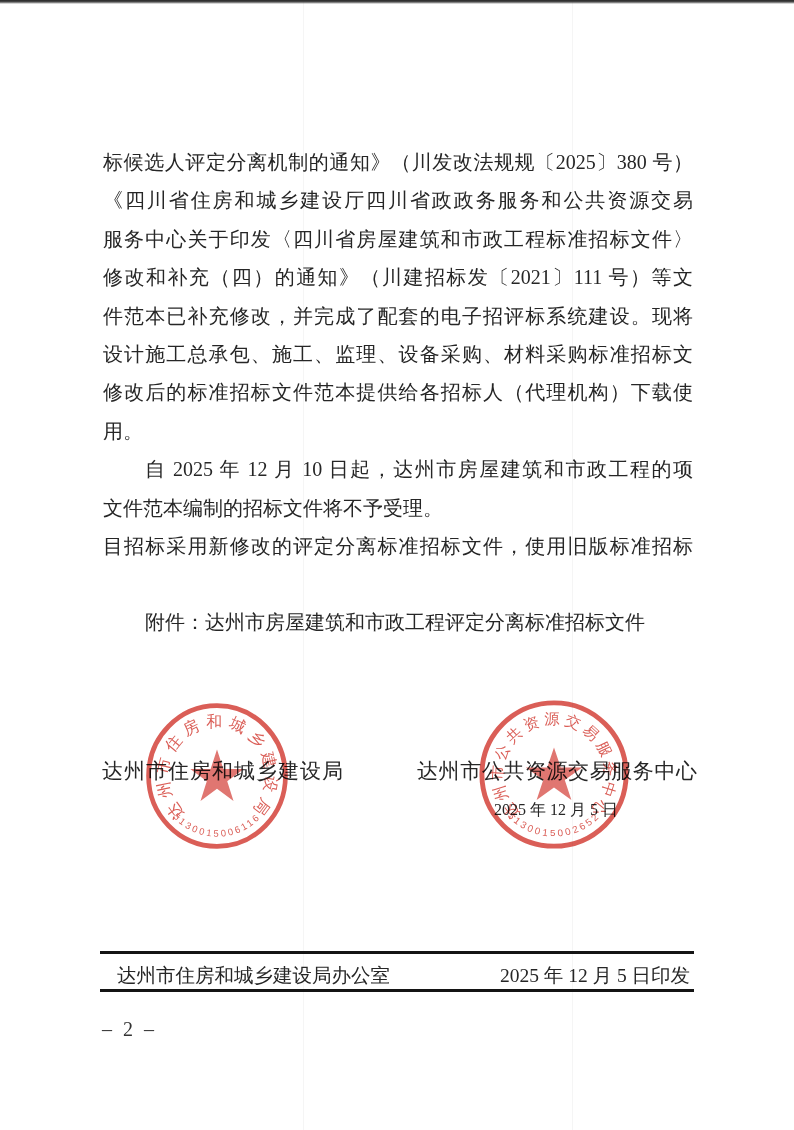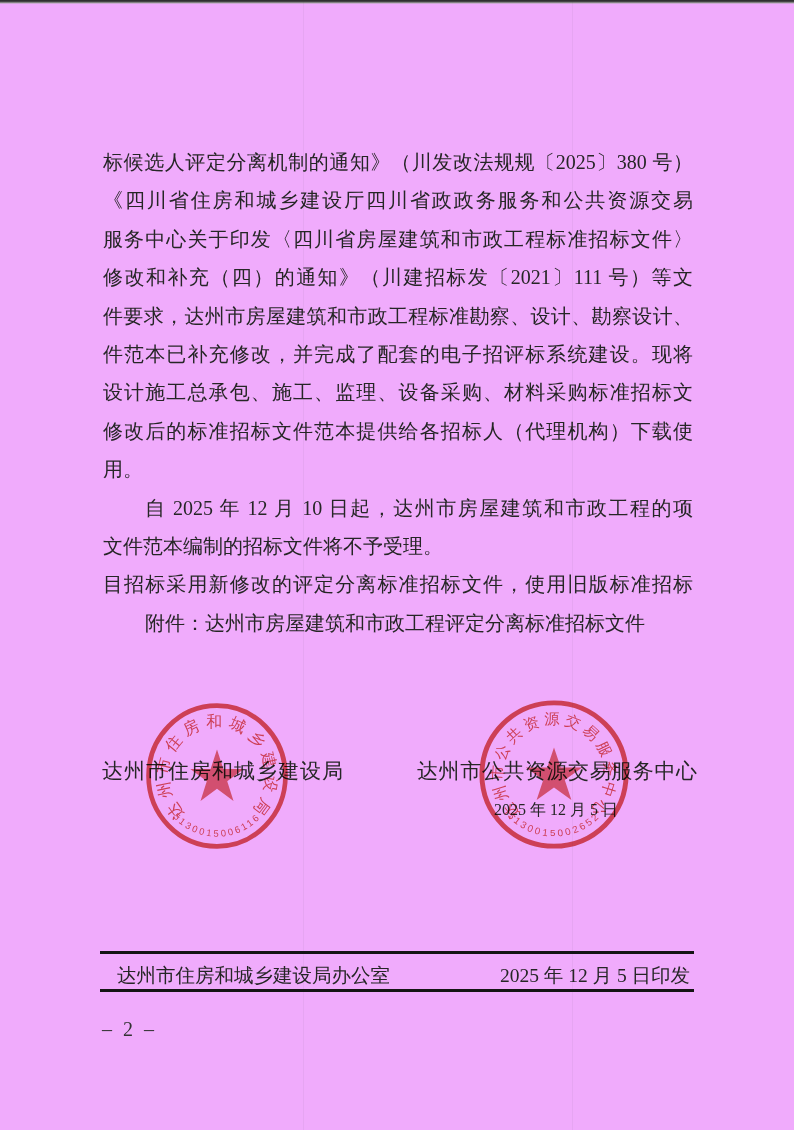--- a/index.html
+++ b/index.html
@@ -1,37 +1,37 @@
 <!DOCTYPE html>
 <html><head>
 <meta charset="utf-8">
 <style>
   html,body { margin:0; padding:0; background:#ddd; }
   .page {
     position:relative; width:794px; height:1130px; margin:0 auto;
-    background:#f0abfc; overflow:hidden;
+    background:#ffffff; overflow:hidden;
     font-family:"Liberation Serif","DejaVu Serif",serif;
     color:#262626;
   }
   .scan-edge-top {
     position:absolute; left:0; top:0; width:794px; height:4px;
     background:linear-gradient(to bottom,#262626 0,#4a4a4a 45%,#a9a9a9 75%,rgba(200,200,200,0) 100%);
   }
   .fold { position:absolute; top:0; width:1px; height:1130px; background:rgba(60,60,60,0.05); }
   .fold-1 { left:303px; }
   .fold-2 { left:572px; }
 
   .body-text { position:absolute; left:103px; top:143px; width:590px; }
   .line {
     height:38.4px; line-height:38.4px; font-size:20px;
     text-align:justify; text-align-last:justify; overflow:hidden;
   }
   .line.end { text-align-last:left; }
   .line.indent { padding-left:42px; }
-  .line.attach { padding-left:42px; text-align-last:left; }
+  .line.attach { margin-top:38px; padding-left:42px; text-align-last:left; }
 
   .sig-left  { position:absolute; left:102px; top:757px; font-size:21px; letter-spacing:1px; }
   .sig-right { position:absolute; left:417px; top:757px; width:280px; font-size:21px;
                text-align:justify; text-align-last:justify; }
   .sig-date  { position:absolute; left:423px; top:800px; width:266px; text-align:center; font-size:16px; }
 
   .seal { position:absolute; mix-blend-mode:multiply; opacity:.88; }
   .seal-left  { left:142px; top:700px; width:150px; height:152px; }
   .seal-right { left:475px; top:697px; width:158px; height:155px; }
   .seal text { font-family:"Liberation Sans","DejaVu Sans",sans-serif; }
@@ -55,21 +55,20 @@
 
   <div class="scan-edge-top"></div>
   <div class="fold fold-1"></div>
   <div class="fold fold-2"></div>
 
   <div class="body-text">
     <div class="line">标候选人评定分离机制的通知》（川发改法规规〔2025〕380 号）</div>
     <div class="line">《四川省住房和城乡建设厅四川省政政务服务和公共资源交易</div>
     <div class="line">服务中心关于印发〈四川省房屋建筑和市政工程标准招标文件〉</div>
     <div class="line">修改和补充（四）的通知》（川建招标发〔2021〕111 号）等文</div>
-    <div class="line">件要求，达州市房屋建筑和市政工程标准勘察、设计、勘察设计、</div>
     <div class="line">件范本已补充修改，并完成了配套的电子招评标系统建设。现将</div>
     <div class="line">设计施工总承包、施工、监理、设备采购、材料采购标准招标文</div>
     <div class="line">修改后的标准招标文件范本提供给各招标人（代理机构）下载使</div>
     <div class="line end">用。</div>
     <div class="line indent">自 2025 年 12 月 10 日起，达州市房屋建筑和市政工程的项</div>
     <div class="line end">文件范本编制的招标文件将不予受理。</div>
     <div class="line">目招标采用新修改的评定分离标准招标文件，使用旧版标准招标</div>
     <div class="line attach">附件：达州市房屋建筑和市政工程评定分离标准招标文件</div>
   </div>
 

